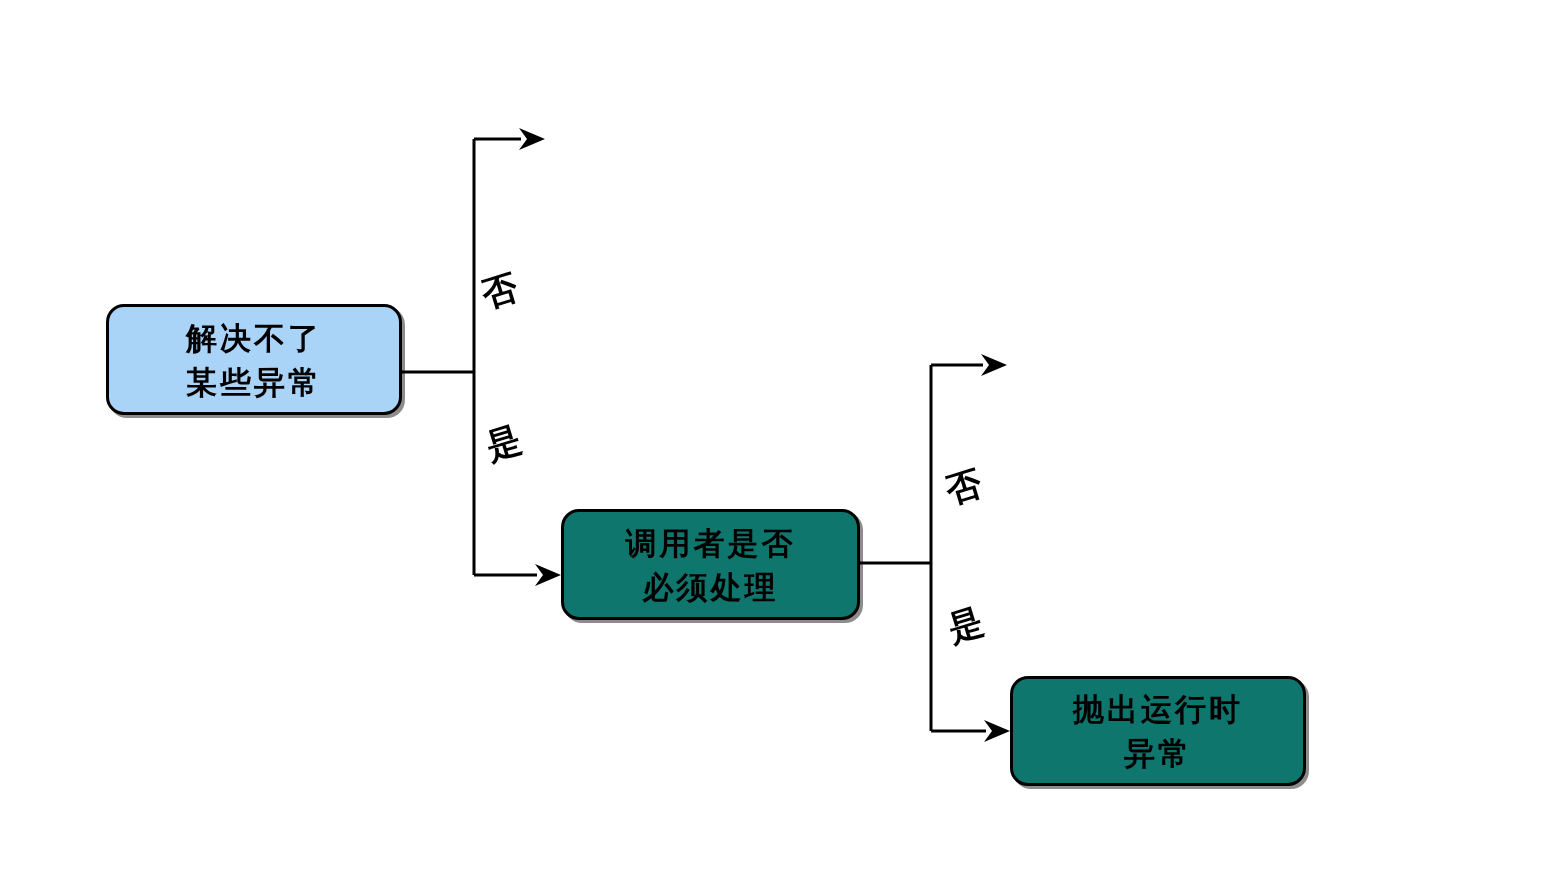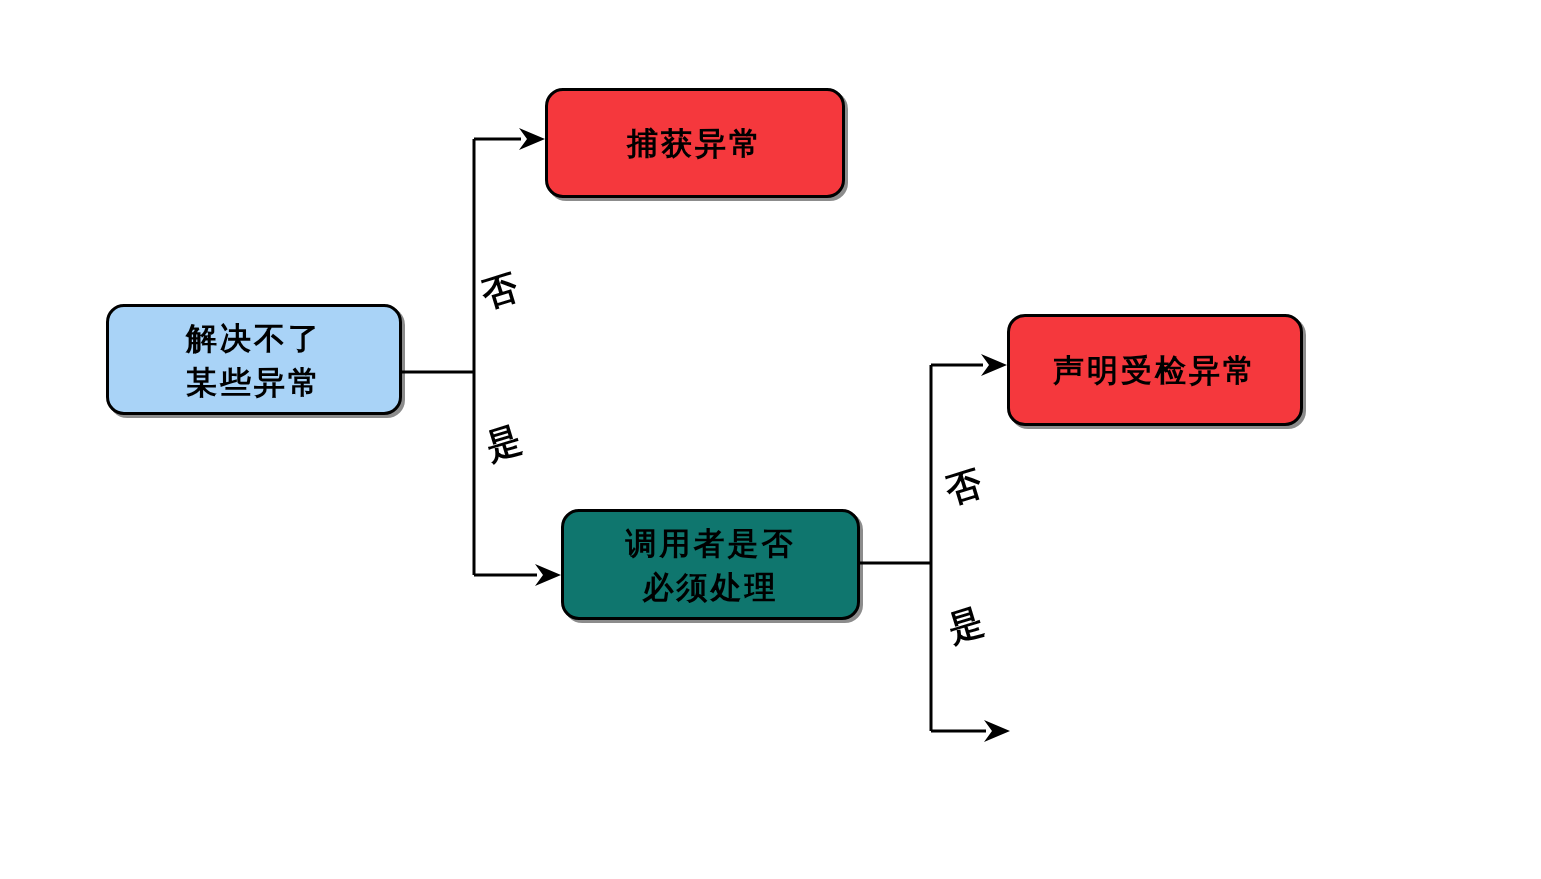--- a/index.html
+++ b/index.html
@@ -86,27 +86,27 @@
     <path d="M 931 365 H 983" stroke="#000000" stroke-width="3" fill="none"></path>
     <path d="M 1007 365 L 981 354 L 989 365 L 981 376 Z" fill="#000000"></path>
 
     <path d="M 931 731 H 986" stroke="#000000" stroke-width="3" fill="none"></path>
     <path d="M 1010 731 L 984 720 L 992 731 L 984 742 Z" fill="#000000"></path>
   </svg>
 
   <div class="node node-blue node-start">解决不了
 某些异常</div>
 
-  <div class="node node-red node-catch">捕获异常</div>
 
   <div class="node node-green node-caller">调用者是否
 必须处理</div>
 
-  <div class="node node-red node-declare">声明受检异常</div>
 
+  <div class="node node-green node-throw">抛出运行时
+异常</div>
 
   <div class="edge-label label-no-left">否</div>
 
   <div class="edge-label label-yes-left">是</div>
 
   <div class="edge-label label-no-right">否</div>
 
   <div class="edge-label label-yes-right">是</div>
 
 </div>

